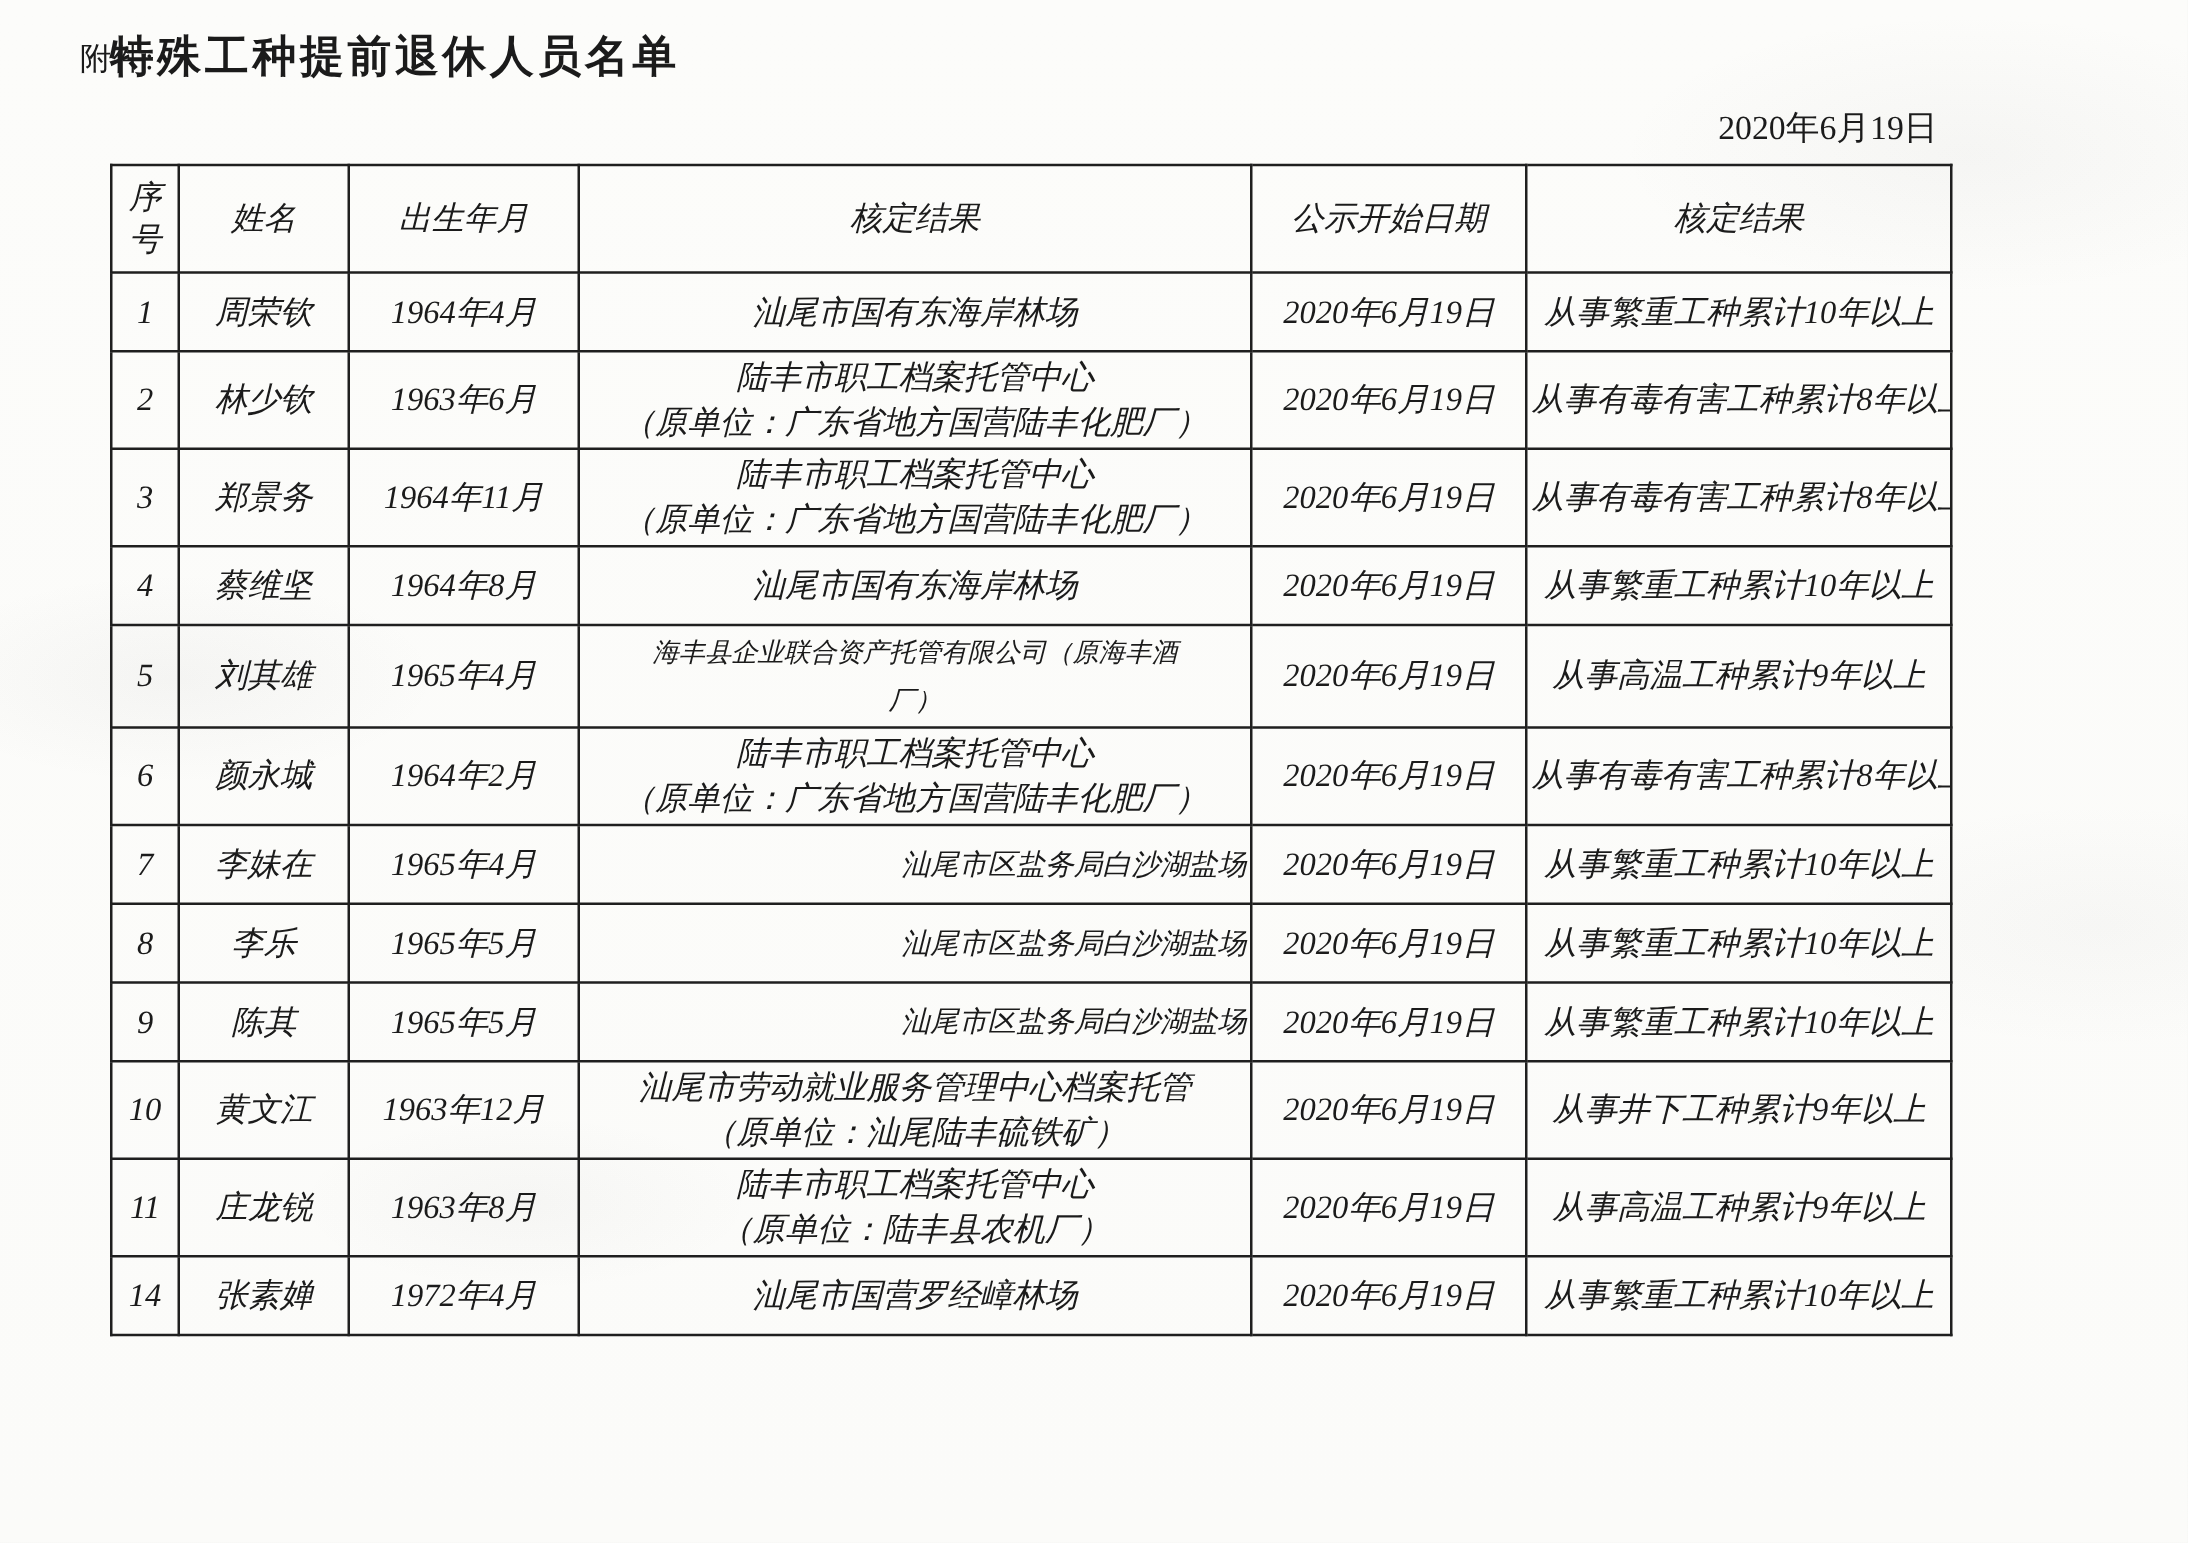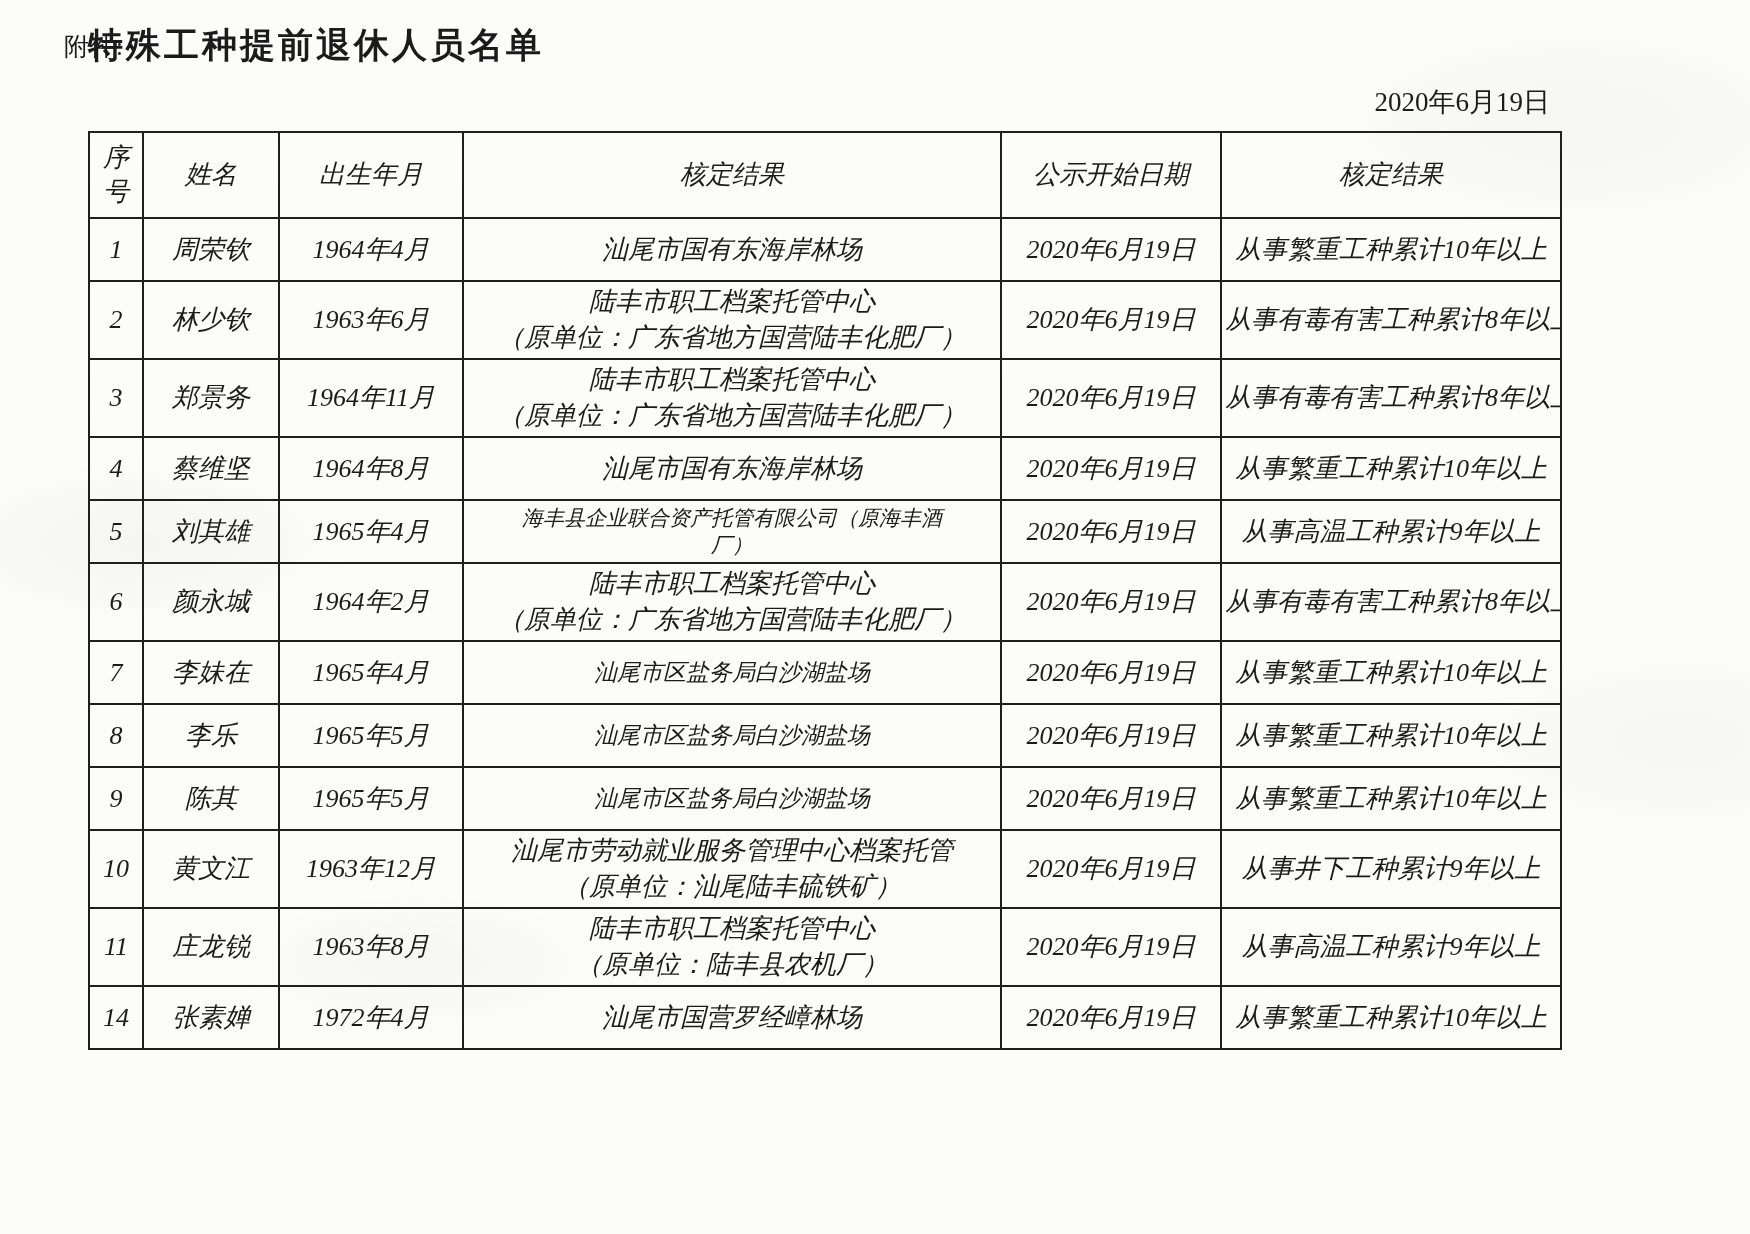--- a/index.html
+++ b/index.html
@@ -71,22 +71,22 @@
   }
   table.roster td {
     height: 57px;
     font-size: 26px;
     line-height: 32px;
     white-space: nowrap;
     overflow: hidden;
   }
   table.roster td.unit-cell { white-space: normal; margin-left: 16px; }
   .unit-lines.normal { font-size: 26px; line-height: 36px; }
-  .unit-lines.medium { font-size: 23px; line-height: 32px; }
-  .unit-lines.small  { font-size: 21px; line-height: 27px; }
+  .unit-lines.medium { font-size: 23px; line-height: 32px; text-align: right; }
+  .unit-lines.small  { font-size: 21px; line-height: 38px; }
 </style>
 </head>
 <body>
 
 <div class="page">
   <div class="attachment">附件:</div>
   <h1 class="title">特殊工种提前退休人员名单</h1>
   <div class="doc-date">2020年6月19日</div>
 
   <table class="roster">

